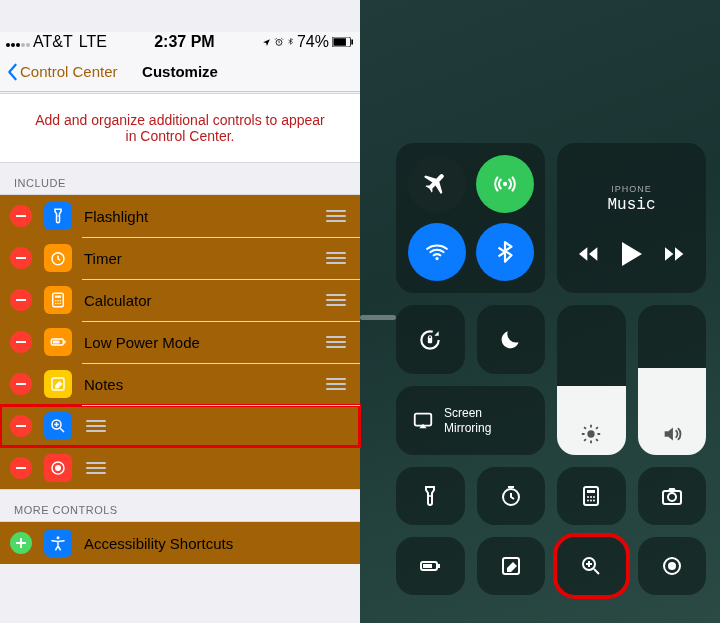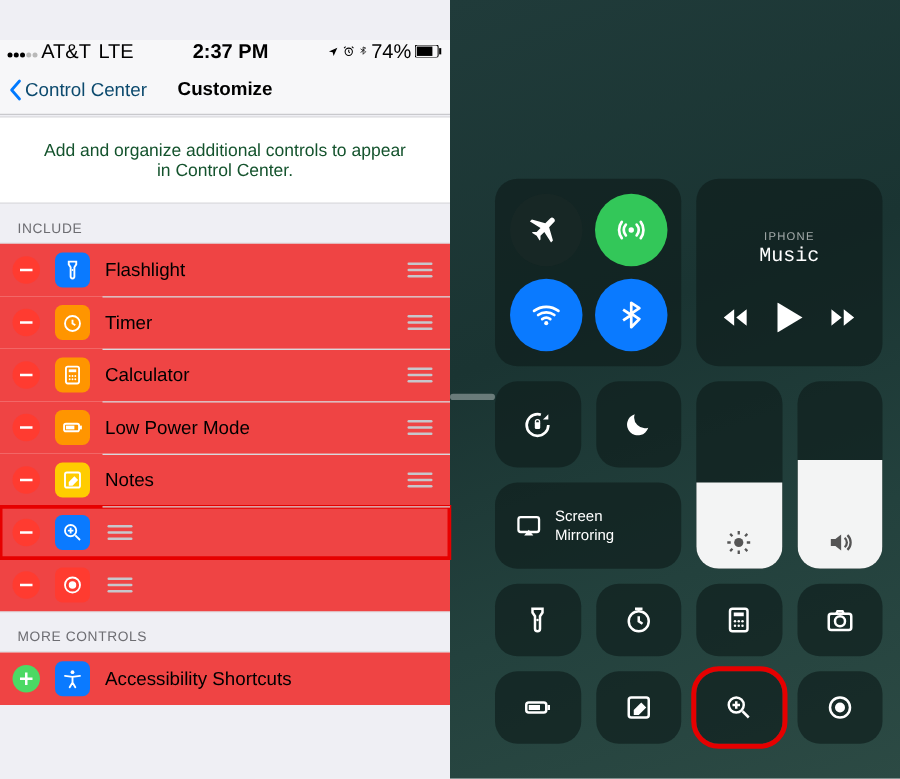--- a/index.html
+++ b/index.html
@@ -38,30 +38,30 @@
   .dots span.off{ background:#b9b9b9;}
   .navbar {
     height: 40px;
     background:#f7f7f9;
     border-bottom:1px solid #c9c9cd;
     display:flex;
     align-items:center;
     padding:0 6px;
     position:relative;
   }
-  .navback { color:#0c4a6e; display:flex; align-items:flex-end; gap:2px; font-size:15px;}
+  .navback { color:#a16207; display:flex; align-items:center; gap:2px; font-size:15px;}
   .navback svg{ width:12px;height:18px;}
   .navtitle { position:absolute; left:50%; transform:translateX(-50%); font-weight:600; font-size:15px;}
-  .descwrap { background:#fff; border-bottom:1px solid #d8d8dc; border-top:1px solid #d8d8dc; margin-top:1px; padding:18px 34px; text-align:center; font-size:14px; color:#14532d;}
+  .descwrap { background:#fff; border-bottom:1px solid #d8d8dc; border-top:1px solid #d8d8dc; margin-top:1px; padding:18px 34px; text-align:center; font-size:14px; color:#b91c1c;}
   .sectionhdr { font-size:11px; color:#6d6d72; letter-spacing:0.5px; padding:14px 14px 5px; text-transform:uppercase;}
   .list { background:#fff; border-top:1px solid #d8d8dc; border-bottom:1px solid #d8d8dc;}
   .row {
     display:flex; align-items:center; height:42px;
     padding:0 14px 0 10px; position:relative;
-    background:#ef4444;
+    background:#a16207;
   }
   .row + .row::before {
     content:""; position:absolute; left:82px; right:0; top:0; height:1px; background:#d8d8dc;
   }
   .ctrlbtn {
     width:22px;height:22px;border-radius:50%;display:flex;align-items:center;justify-content:center;
     flex:0 0 22px; margin-right:12px;
   }
   .ctrlbtn.remove{background:#ff3b30;}
   .ctrlbtn.add{background:#4cd964;}

